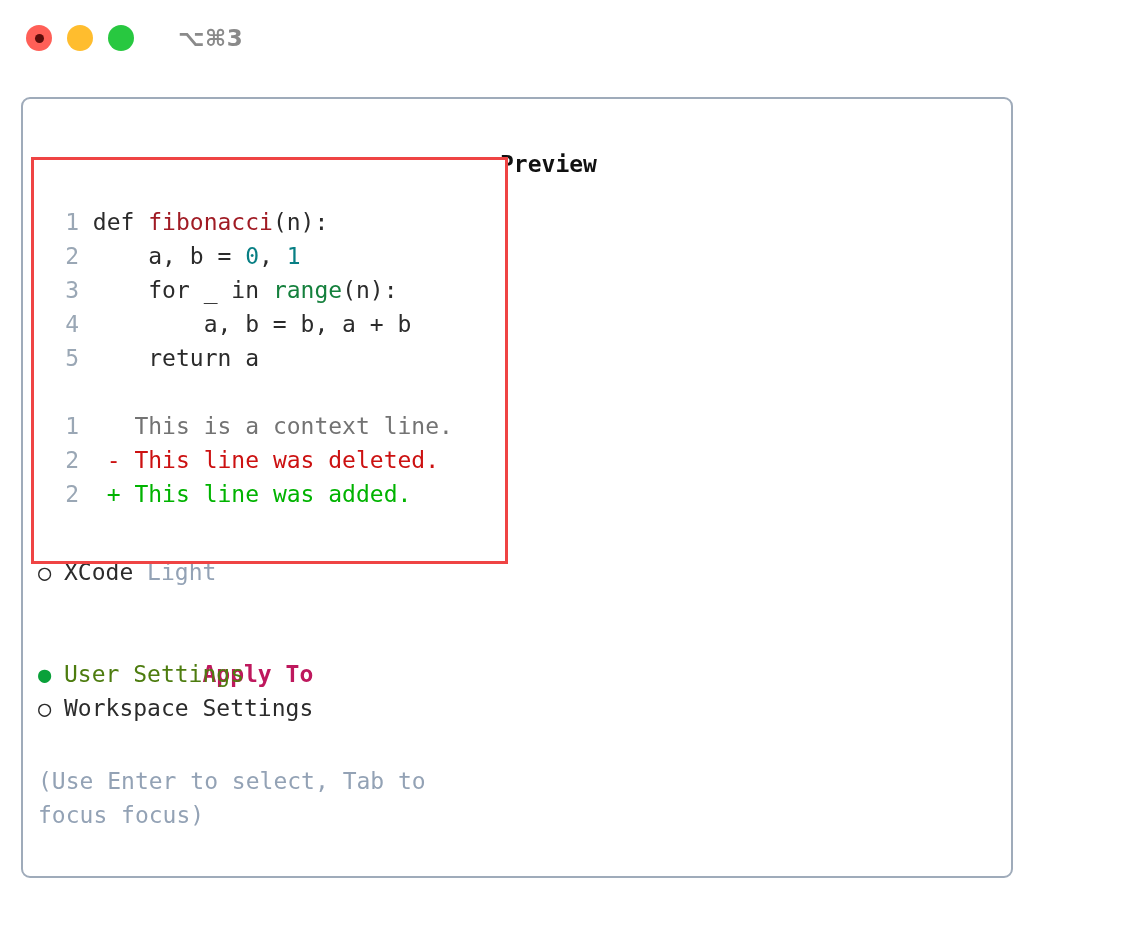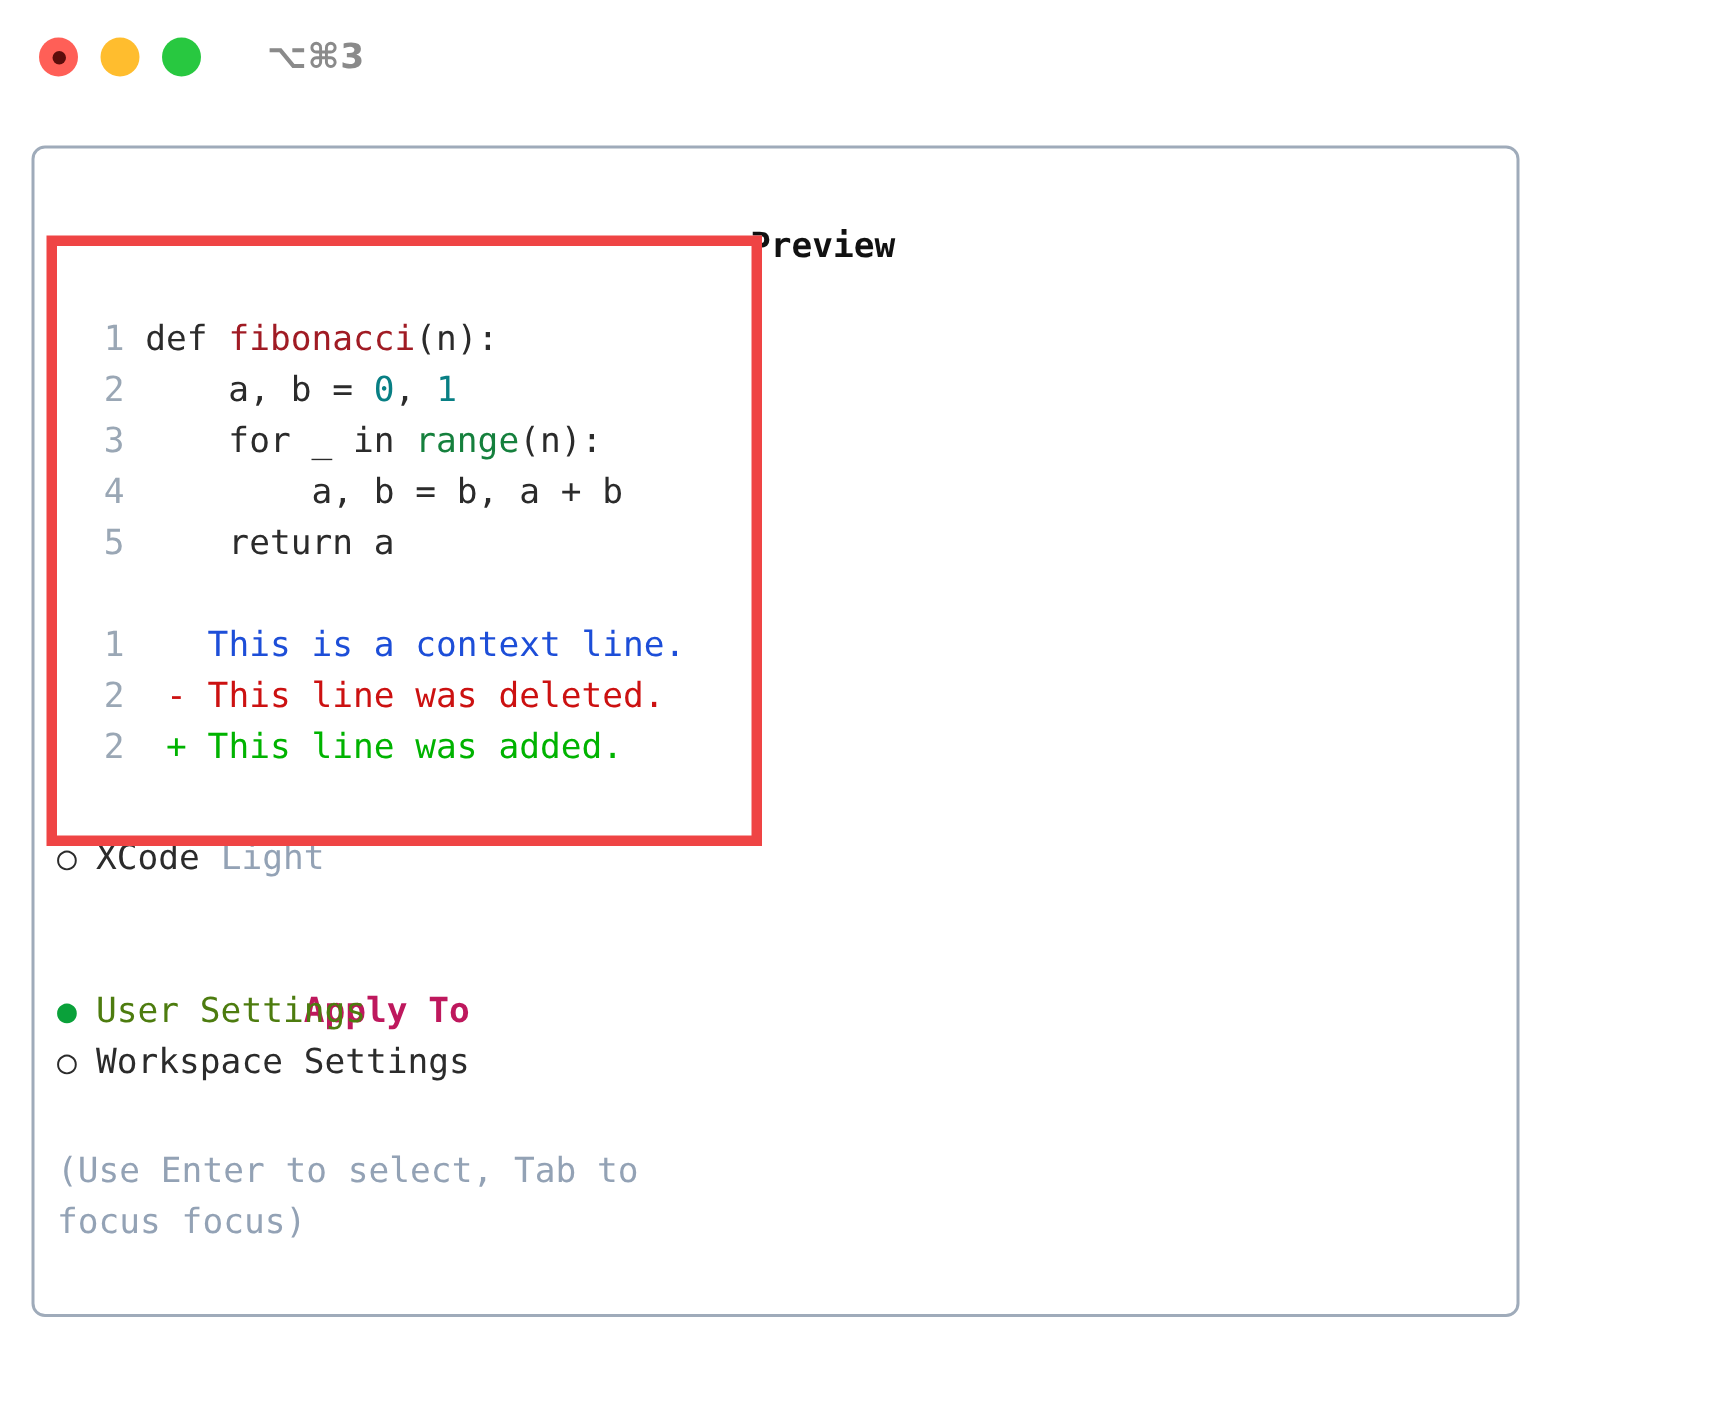--- a/index.html
+++ b/index.html
@@ -151,21 +151,21 @@
     font-weight: bold;
     color: #111111;
     line-height: 34px;
   }
   .code-box {
     position: absolute;
     left: 8px;
     top: 58px;
     width: 477px;
     height: 407px;
-    border: 7px solid #ef4444;
+    border: 3px solid #ef4444;
     box-sizing: border-box;
     background: #ffffff;
   }
   .code-inner {
     padding: 45px 0 0 17px;
   }
   .code-line {
     font-size: 23px;
     line-height: 34px;
     white-space: pre;
@@ -175,21 +175,21 @@
     display: inline-block;
     width: 28px;
     text-align: right;
     color: #9aa7b5;
   }
   .code-text { color: #2b2b2b; }
   .tok-fn     { color: #a01b24; }
   .tok-num    { color: #087f84; }
   .tok-call   { color: #15803d; }
   .blank-line { height: 34px; }
-  .diff-ctx { color: #1d4ed8; }
+  .diff-ctx { color: #737373; }
   .diff-del { color: #cc1111; }
   .diff-add { color: #00b300; }
 </style>
 </head>
 <body>
 
 <div id="app">
 
   <div class="titlebar">
     <div class="dots">

